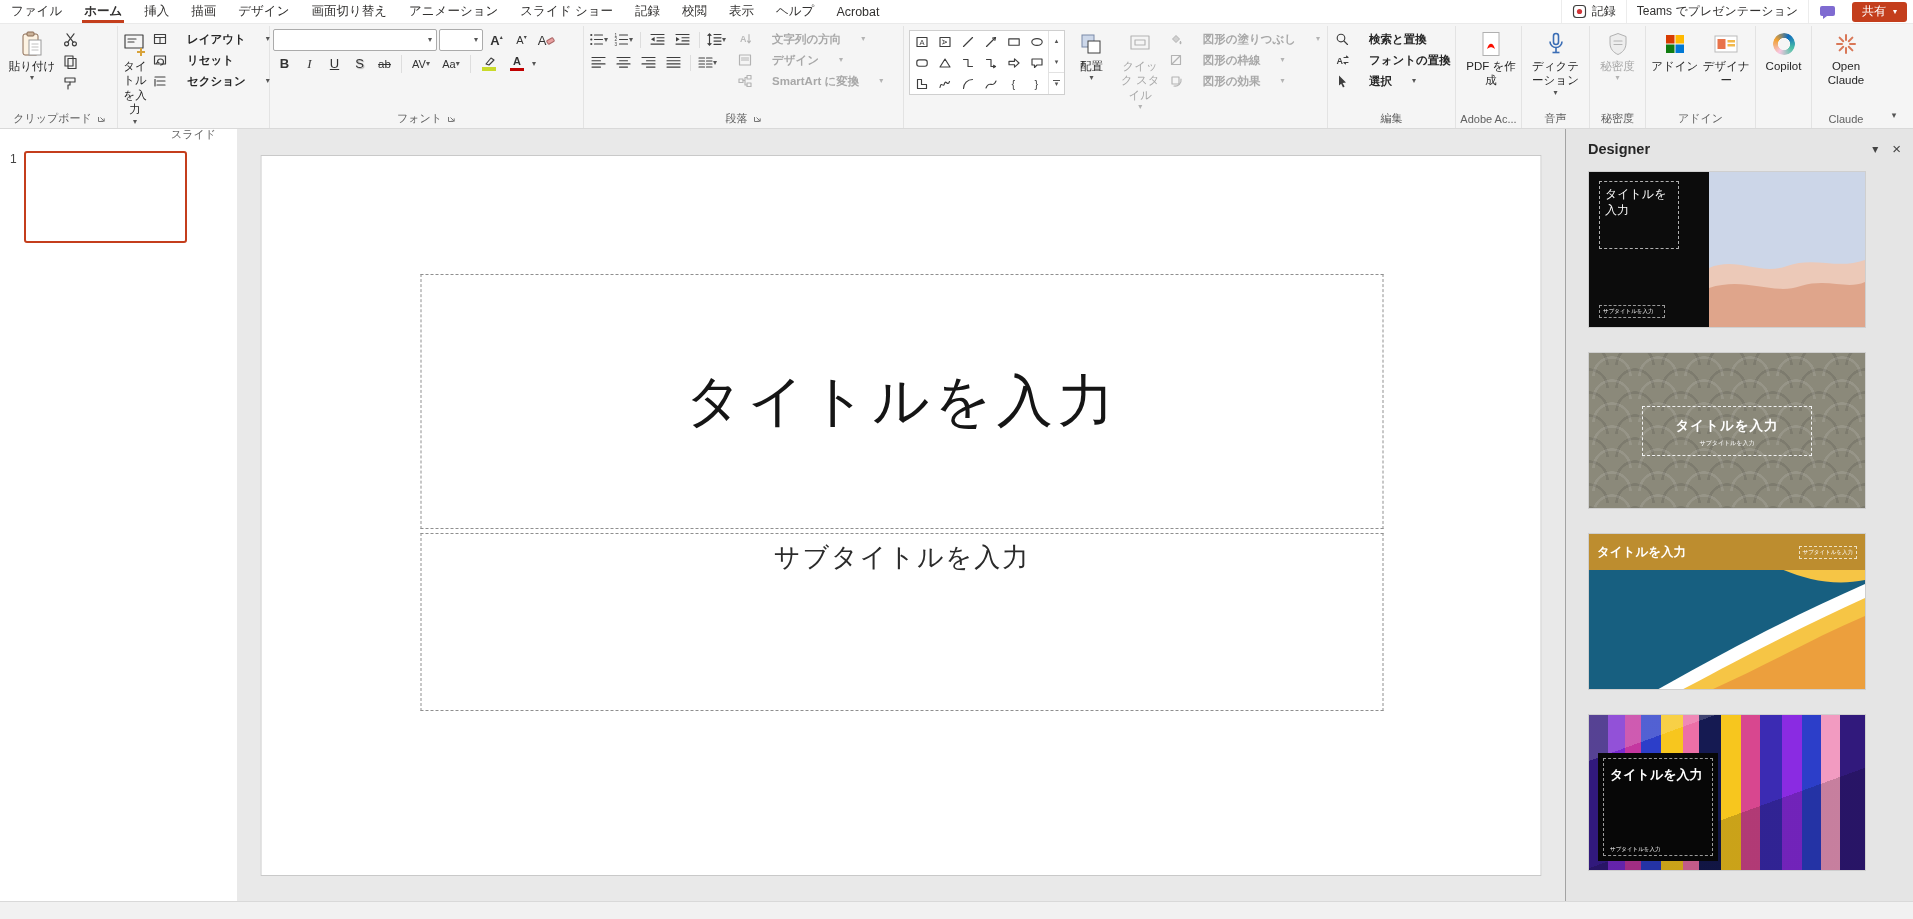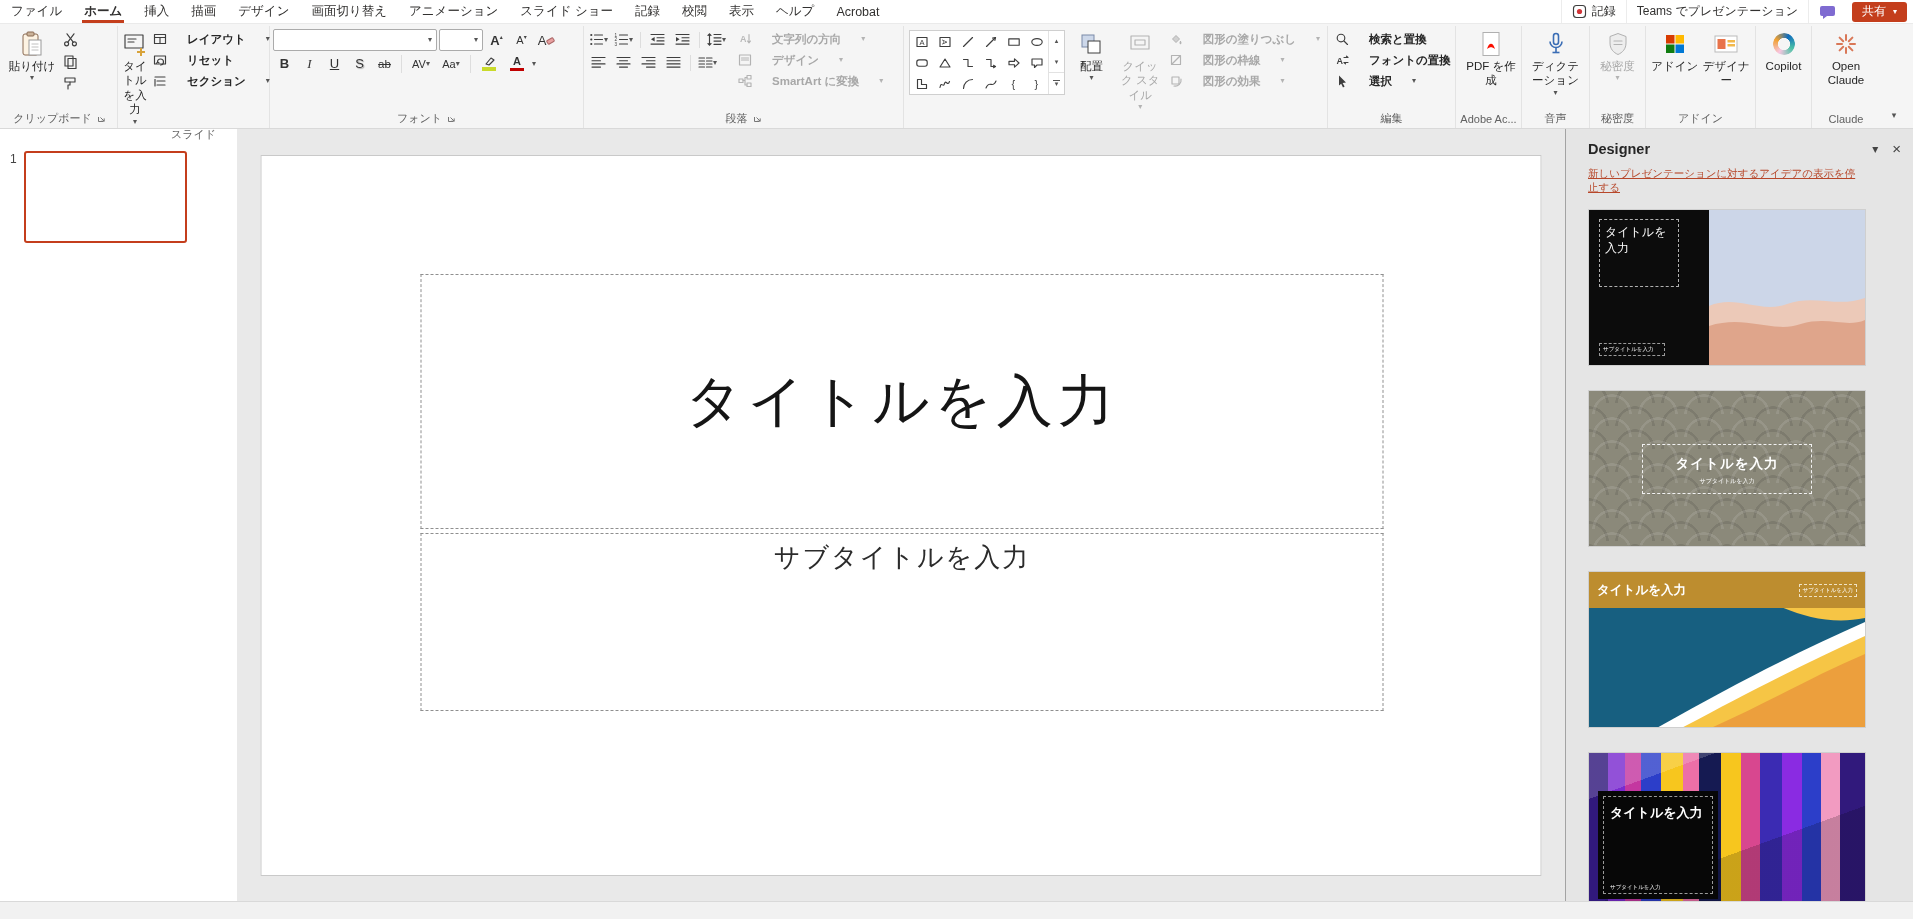--- a/index.html
+++ b/index.html
@@ -822,21 +822,20 @@
     </main>
 
     <aside class="designer">
       <div class="dz-header">
         <span class="dz-title">Designer</span>
       </div>
       <div class="dz-icons">
         <span class="dz-ic">▾</span>
         <span class="dz-ic" style="font-size:15px">×</span>
       </div>
-      <a class="dz-link">新しいプレゼンテーションに対するアイデアの表示を停止する</a>
 
       <div class="cards">
 
         <div class="card card1">
           <div class="c1-left">
             <div class="c1-titlebox"><span>タイトルを入力</span></div>
             <div class="c1-subbox"><span>サブタイトルを入力</span></div>
           </div>
           <div class="c1-right">
             <svg viewBox="0 0 170 155" preserveAspectRatio="none">

